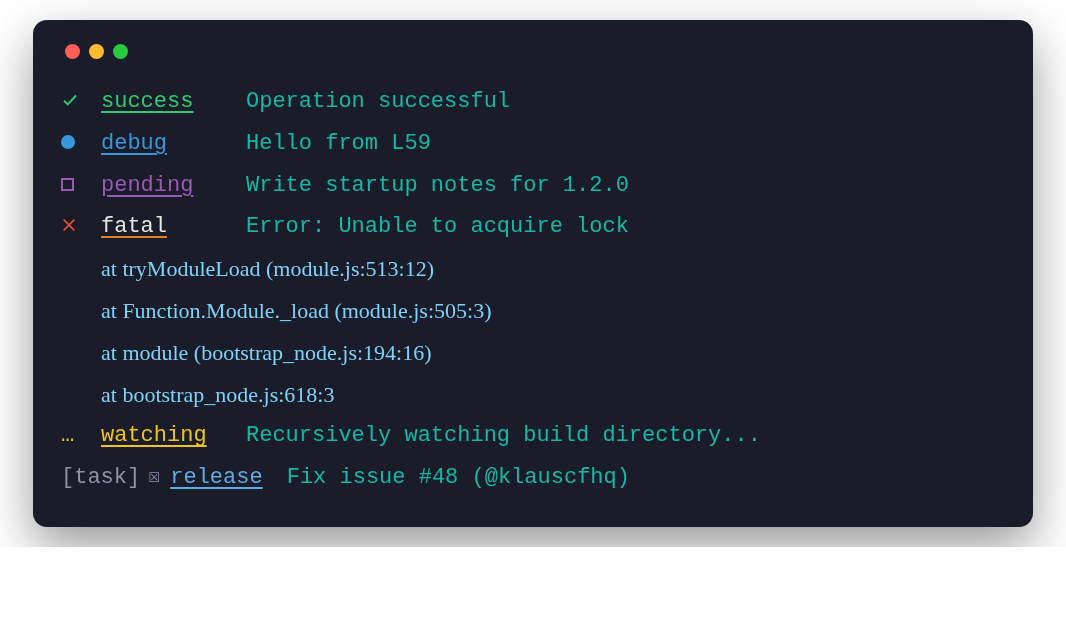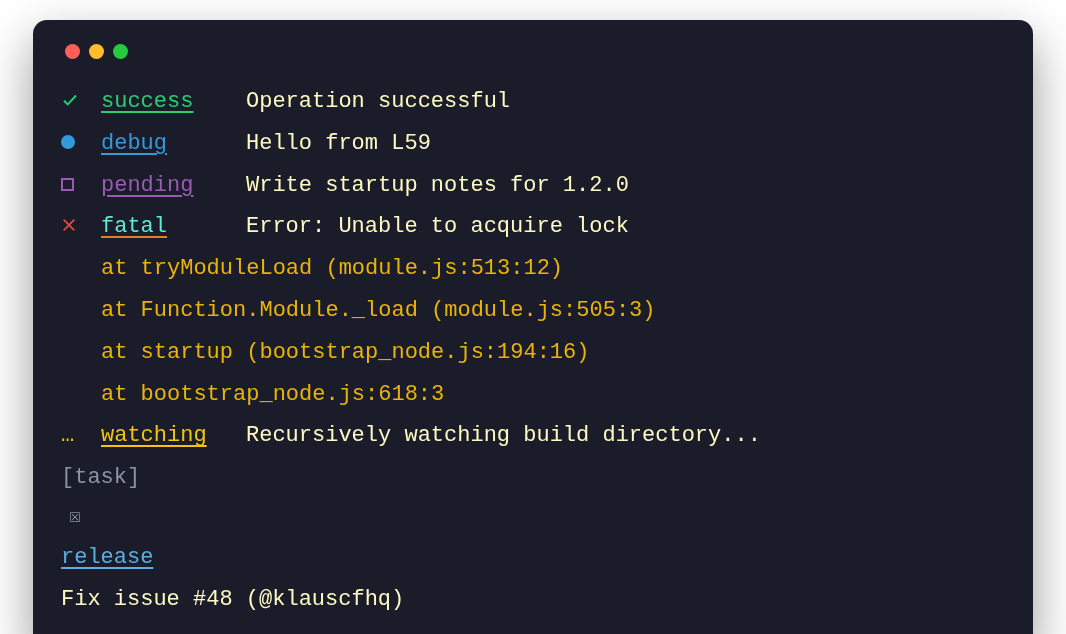--- a/index.html
+++ b/index.html
@@ -54,43 +54,43 @@
     }
     .label {
       display: inline-block;
       width: 145px;
       flex-shrink: 0;
       text-decoration: underline;
       text-underline-offset: 4px;
       text-decoration-thickness: 1.5px;
     }
     .msg {
-      color: #fef9c3;
+      color: #14b8a6;
     }
     .green { color: #2ecc71; }
     .blue { color: #3498db; font-family: Liberation Mono, monospace; }
     .purple { color: #9b59b6; }
-    .orange { color: #5eead4; }
+    .orange { color: #e5e5e5; }
     .yellow { color: #f1c40f; }
 
     .label.green { text-decoration-color: #2ecc71; }
     .label.blue { text-decoration-color: #3498db; }
     .label.purple { text-decoration-color: #9b59b6; font-family: Liberation Mono, monospace; }
     .label.orange { text-decoration-color: #e67e22; }
     .label.yellow { text-decoration-color: #f1c40f; text-decoration: underline; }
 
     .stack {
       padding-left: 40px;
-      color: #eab308;
+      color: #7dd3fc;
+      font-family: Liberation Serif, serif;
     }
     .task-line {
       display: flex;
-      align-items: flex-start;
+      align-items: center;
       gap: 0;
-      flex-direction: column;
     }
     .task-prefix {
       color: #8b93a7;
     }
     .task-check {
       color: #8b93a7;
       margin: 0 10px 0 8px;
     }
     .task-label {
       color: #5dade2;
@@ -186,21 +186,21 @@
             <line x1="20" y1="4" x2="4" y2="20"></line>
           </svg>
       </span>
       <span class="label orange">fatal</span>
       <span class="msg">Error: Unable to acquire lock</span>
     </div>
 
     <div class="stack">
       <div>at tryModuleLoad (module.js:513:12)</div>
       <div>at Function.Module._load (module.js:505:3)</div>
-      <div>at startup (bootstrap_node.js:194:16)</div>
+      <div>at module (bootstrap_node.js:194:16)</div>
       <div>at bootstrap_node.js:618:3</div>
     </div>
 
     <div class="line">
       <span class="icon yellow">…</span>
       <span class="label yellow">watching</span>
       <span class="msg">Recursively watching build directory...</span>
     </div>
 
     <div class="task-line">

